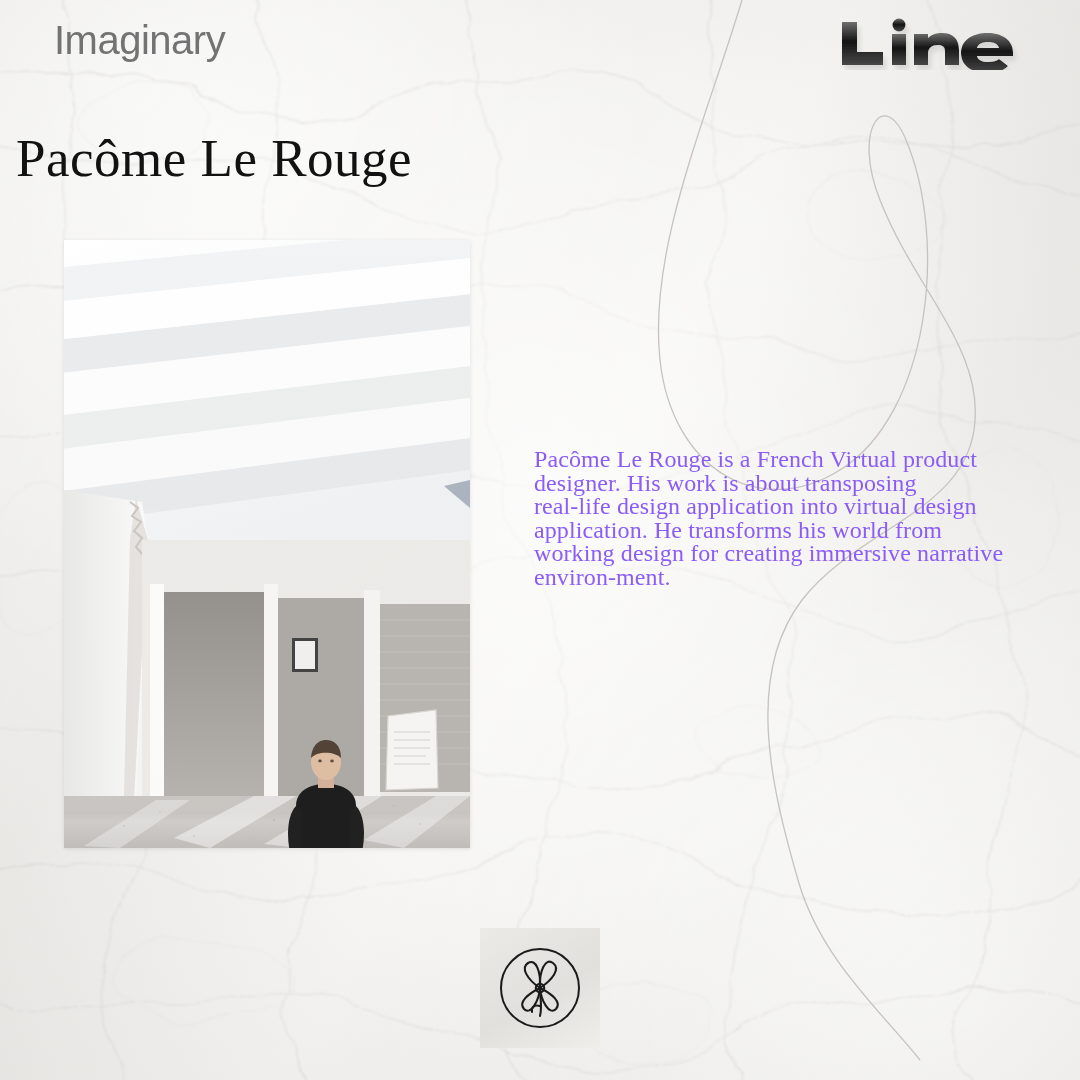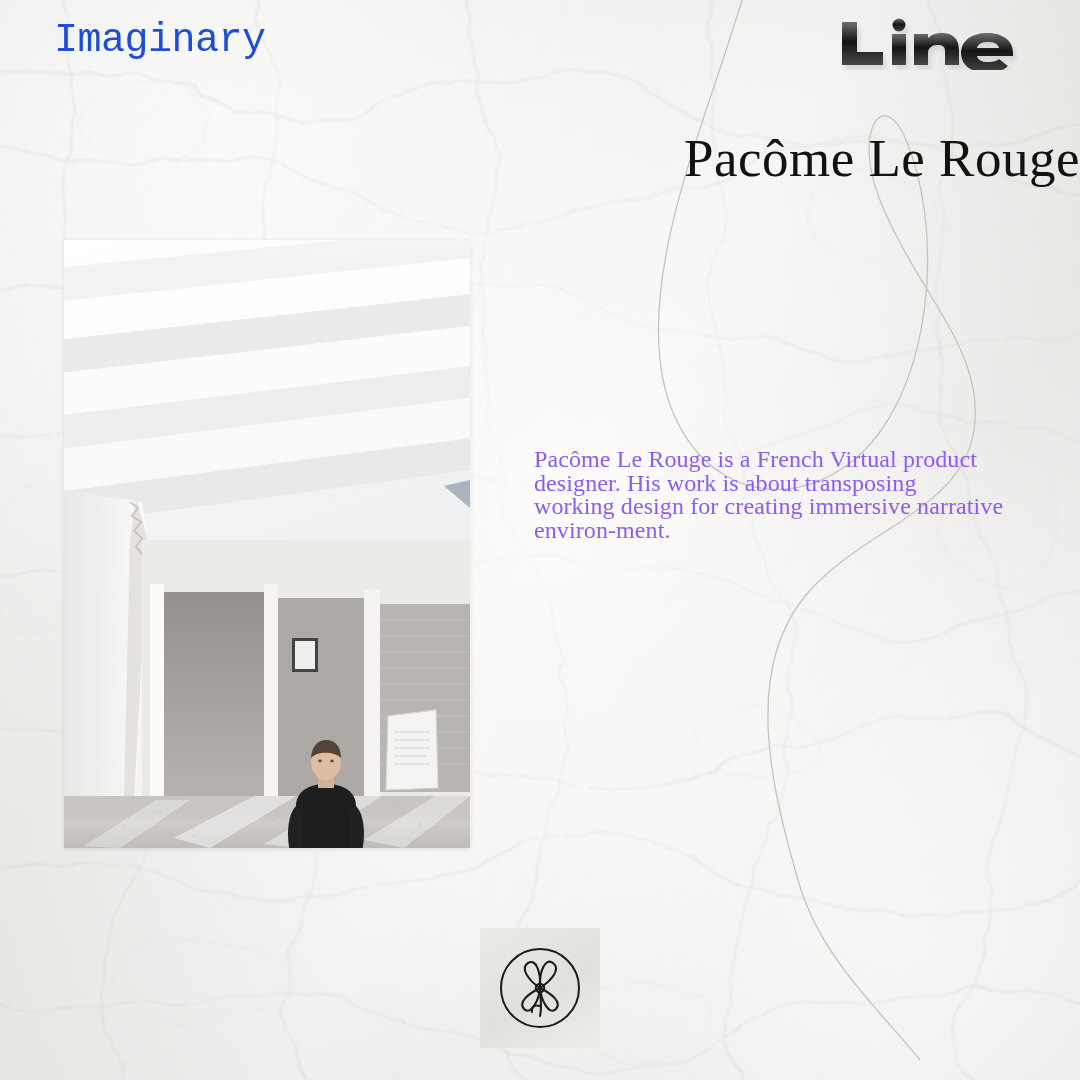--- a/index.html
+++ b/index.html
@@ -34,42 +34,42 @@
     position: absolute;
     inset: 0;
     background: radial-gradient(ellipse at 50% 45%, rgba(255,255,255,0.75) 0%, rgba(255,255,255,0.25) 48%, rgba(210,208,204,0.30) 100%);
   }
 
   
   .brand-left {
     position: absolute;
     left: 54px;
     top: 18px;
-    font-family: Liberation Mono, monospace;
+    font-family: Liberation Sans, sans-serif;
     font-size: 40px;
     letter-spacing: -0.5px;
-    color: #1d4ed8;
+    color: #737373;
     font-weight: 400;
   }
 
   .brand-right {
     position: absolute;
     right: 44px;
     top: 16px;
     width: 200px;
     height: 54px;
   }
 
   
   .title {
     position: absolute;
-    left: 0;
+    left: 16px;
     right: 0;
     top: 128px;
-    text-align: right;
+    text-align: left;
     font-size: 53px;
     letter-spacing: 0.5px;
     color: #121212;
     font-weight: 400;
   }
 
   
   .photo-frame {
     position: absolute;
     left: 64px;
@@ -333,20 +333,21 @@
       </g>
 
       <path d="M406 240 L380 246 L406 268 Z" fill="#6e7b90" opacity="0.55"></path>
       <rect x="0" y="0" width="406" height="608" fill="url(#ceil)" opacity="0.05"></rect>
     </g>
   </svg>
 </div>
 
 <div class="description">
   <p>Pacôme Le Rouge is a French Virtual product designer. His work is about transposing</p>
+  <p>real-life design application into virtual design application. He transforms his world from</p>
   <p>working design for creating immersive narrative environ-ment.</p>
 </div>
 
 <div class="badge">
   <svg width="84" height="84" viewBox="0 0 84 84" xmlns="http://www.w3.org/2000/svg">
     <circle cx="42" cy="42" r="39" fill="none" stroke="#1b1b1b" stroke-width="2"></circle>
     <g fill="none" stroke="#1b1b1b" stroke-width="2.1" stroke-linecap="round">
 
       <path d="M42 42 C 30 34, 22 22, 30 17 C 38 12, 43 26, 42 42"></path>
       <path d="M42 42 C 54 34, 63 23, 55 17 C 47 11, 41 26, 42 42"></path>

